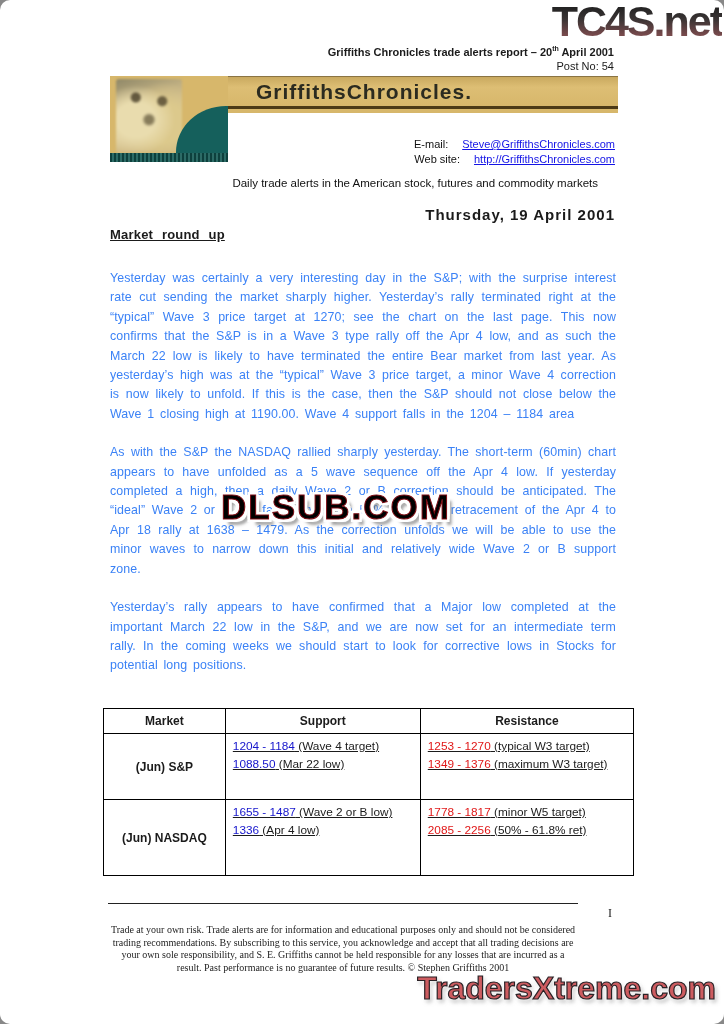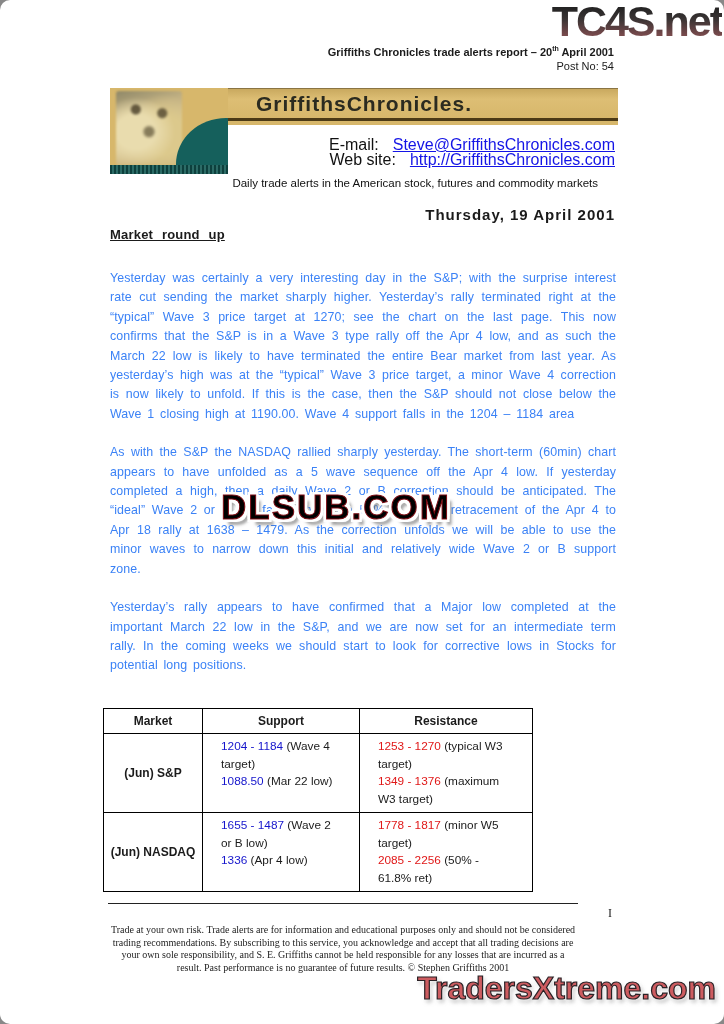--- a/index.html
+++ b/index.html
@@ -19,21 +19,21 @@
     filter:blur(.4px);
   }
 
   
   .rpt-head { position:absolute; top:42px; right:110px; text-align:right; font-size:11px; line-height:14px; }
   .rpt-head .l1 { font-weight:bold; }
   .rpt-head sup { font-size:7px; }
   .rpt-head .l2 { font-weight:normal;text-align:right; }
 
   
-  .banner { position:absolute; left:110px; top:88px; width:508px; height:86px; }
+  .banner { position:absolute; left:110px; top:76px; width:508px; height:86px; }
   .banner-bar {
     position:absolute; left:0; top:0; right:0; height:33px;
     background:linear-gradient(#c9a95f, #ddbe74 35%, #d7b76b);
     border-top:1px solid #8a7443; border-bottom:3px solid #4c3a16;
     box-shadow:0 4px 0 0 #d7b76b;
     display:flex; align-items:center; justify-content:center;
   }
   .banner-title { font-size:21px; font-weight:bold; color:#2b2b20; letter-spacing:1px; }
   .banner-left { position:absolute; left:0; top:0; width:118px; height:86px; background:#d7b76b; z-index:2; }
   .banner-photo {
@@ -46,45 +46,45 @@
       radial-gradient(ellipse at 72% 60%, #dcc98c 30%, rgba(220,201,140,0) 65%),
       linear-gradient(160deg, #8f8868 0%, #c2b183 30%, #d9c694 60%, #c8b177 100%);
     filter:blur(1px);
   }
   .banner-teal { position:absolute; right:0; bottom:8px; width:52px; height:48px; background:#15605c; border-top-left-radius:50px 46px; }
   .banner-notch { position:absolute; right:0; top:36px; width:24px; height:18px; background:#ffffff; border-bottom-left-radius:22px; }
   .banner-ridge { position:absolute; left:0; right:0; bottom:0; height:9px;
     background:repeating-linear-gradient(90deg, #0d403d 0 2px, #2c6b66 2px 4px); }
 
   
-  .contact { position:absolute; top:137px; right:109px; text-align:right; font-size:16px; line-height:15px; }
+  .contact { position:absolute; top:137px; right:109px; text-align:right; font-size:11px; line-height:15px; }
   .contact-row { display:flex; justify-content:flex-end; gap:14px; }
   .contact-label { color:#111; }
   .contact a, .link { color:#1414e6; text-decoration:underline; cursor:pointer; }
   .tagline { position:absolute; top:177px; right:126px; font-size:11.5px; color:#111; }
 
   
   .date-line { position:absolute; top:206px; right:109px; font-size:15px; font-weight:bold; letter-spacing:1px; }
   .section-title { position:absolute; left:110px; top:227px; font-size:13px; font-weight:bold;
     text-decoration:underline; word-spacing:5px; letter-spacing:.2px; }
   .body-col { position:absolute; left:110px; top:263px; width:506px; }
   .body-col p {
     font-size:12.4px; line-height:19.4px; text-align:justify;
     word-spacing:2.2px; letter-spacing:.1px; color:#3b82f6; margin-bottom:19px;margin-top:6px;
   }
 
   
-  .sr-table { position:absolute; left:103px; top:708px; width:430px; border-collapse:collapse; font-size:11.8px; }
+  .sr-table { position:absolute; left:103px; top:708px; width:531px; border-collapse:collapse; font-size:11.8px; }
   .sr-table th, .sr-table td { border:1px solid #000; vertical-align:top; }
   .sr-table th { height:25px; font-size:12px; font-weight:bold; text-align:center; vertical-align:middle; }
   .col-market { width:120px; }
   .col-support { width:192px; }
   .col-resist { width:210px; }
   .cell-market { text-align:center; vertical-align:middle !important; font-weight:bold; font-size:12px; }
-  .cell-lines { padding:4px 18px; line-height:17.5px; }
+  .cell-lines { padding:4px 7px; line-height:17.5px;text-decoration:underline; }
   .row-1 { height:66px; }
   .row-2 { height:76px; }
   .num-sup { color:#1515cc; }
   .num-res { color:#e01818; }
 
   
   .footer {
     position:absolute; left:108px; top:903px; width:470px;
     border-top:1.5px solid #222; padding-top:20px;
     font-family:"Liberation Serif","DejaVu Serif",serif;

